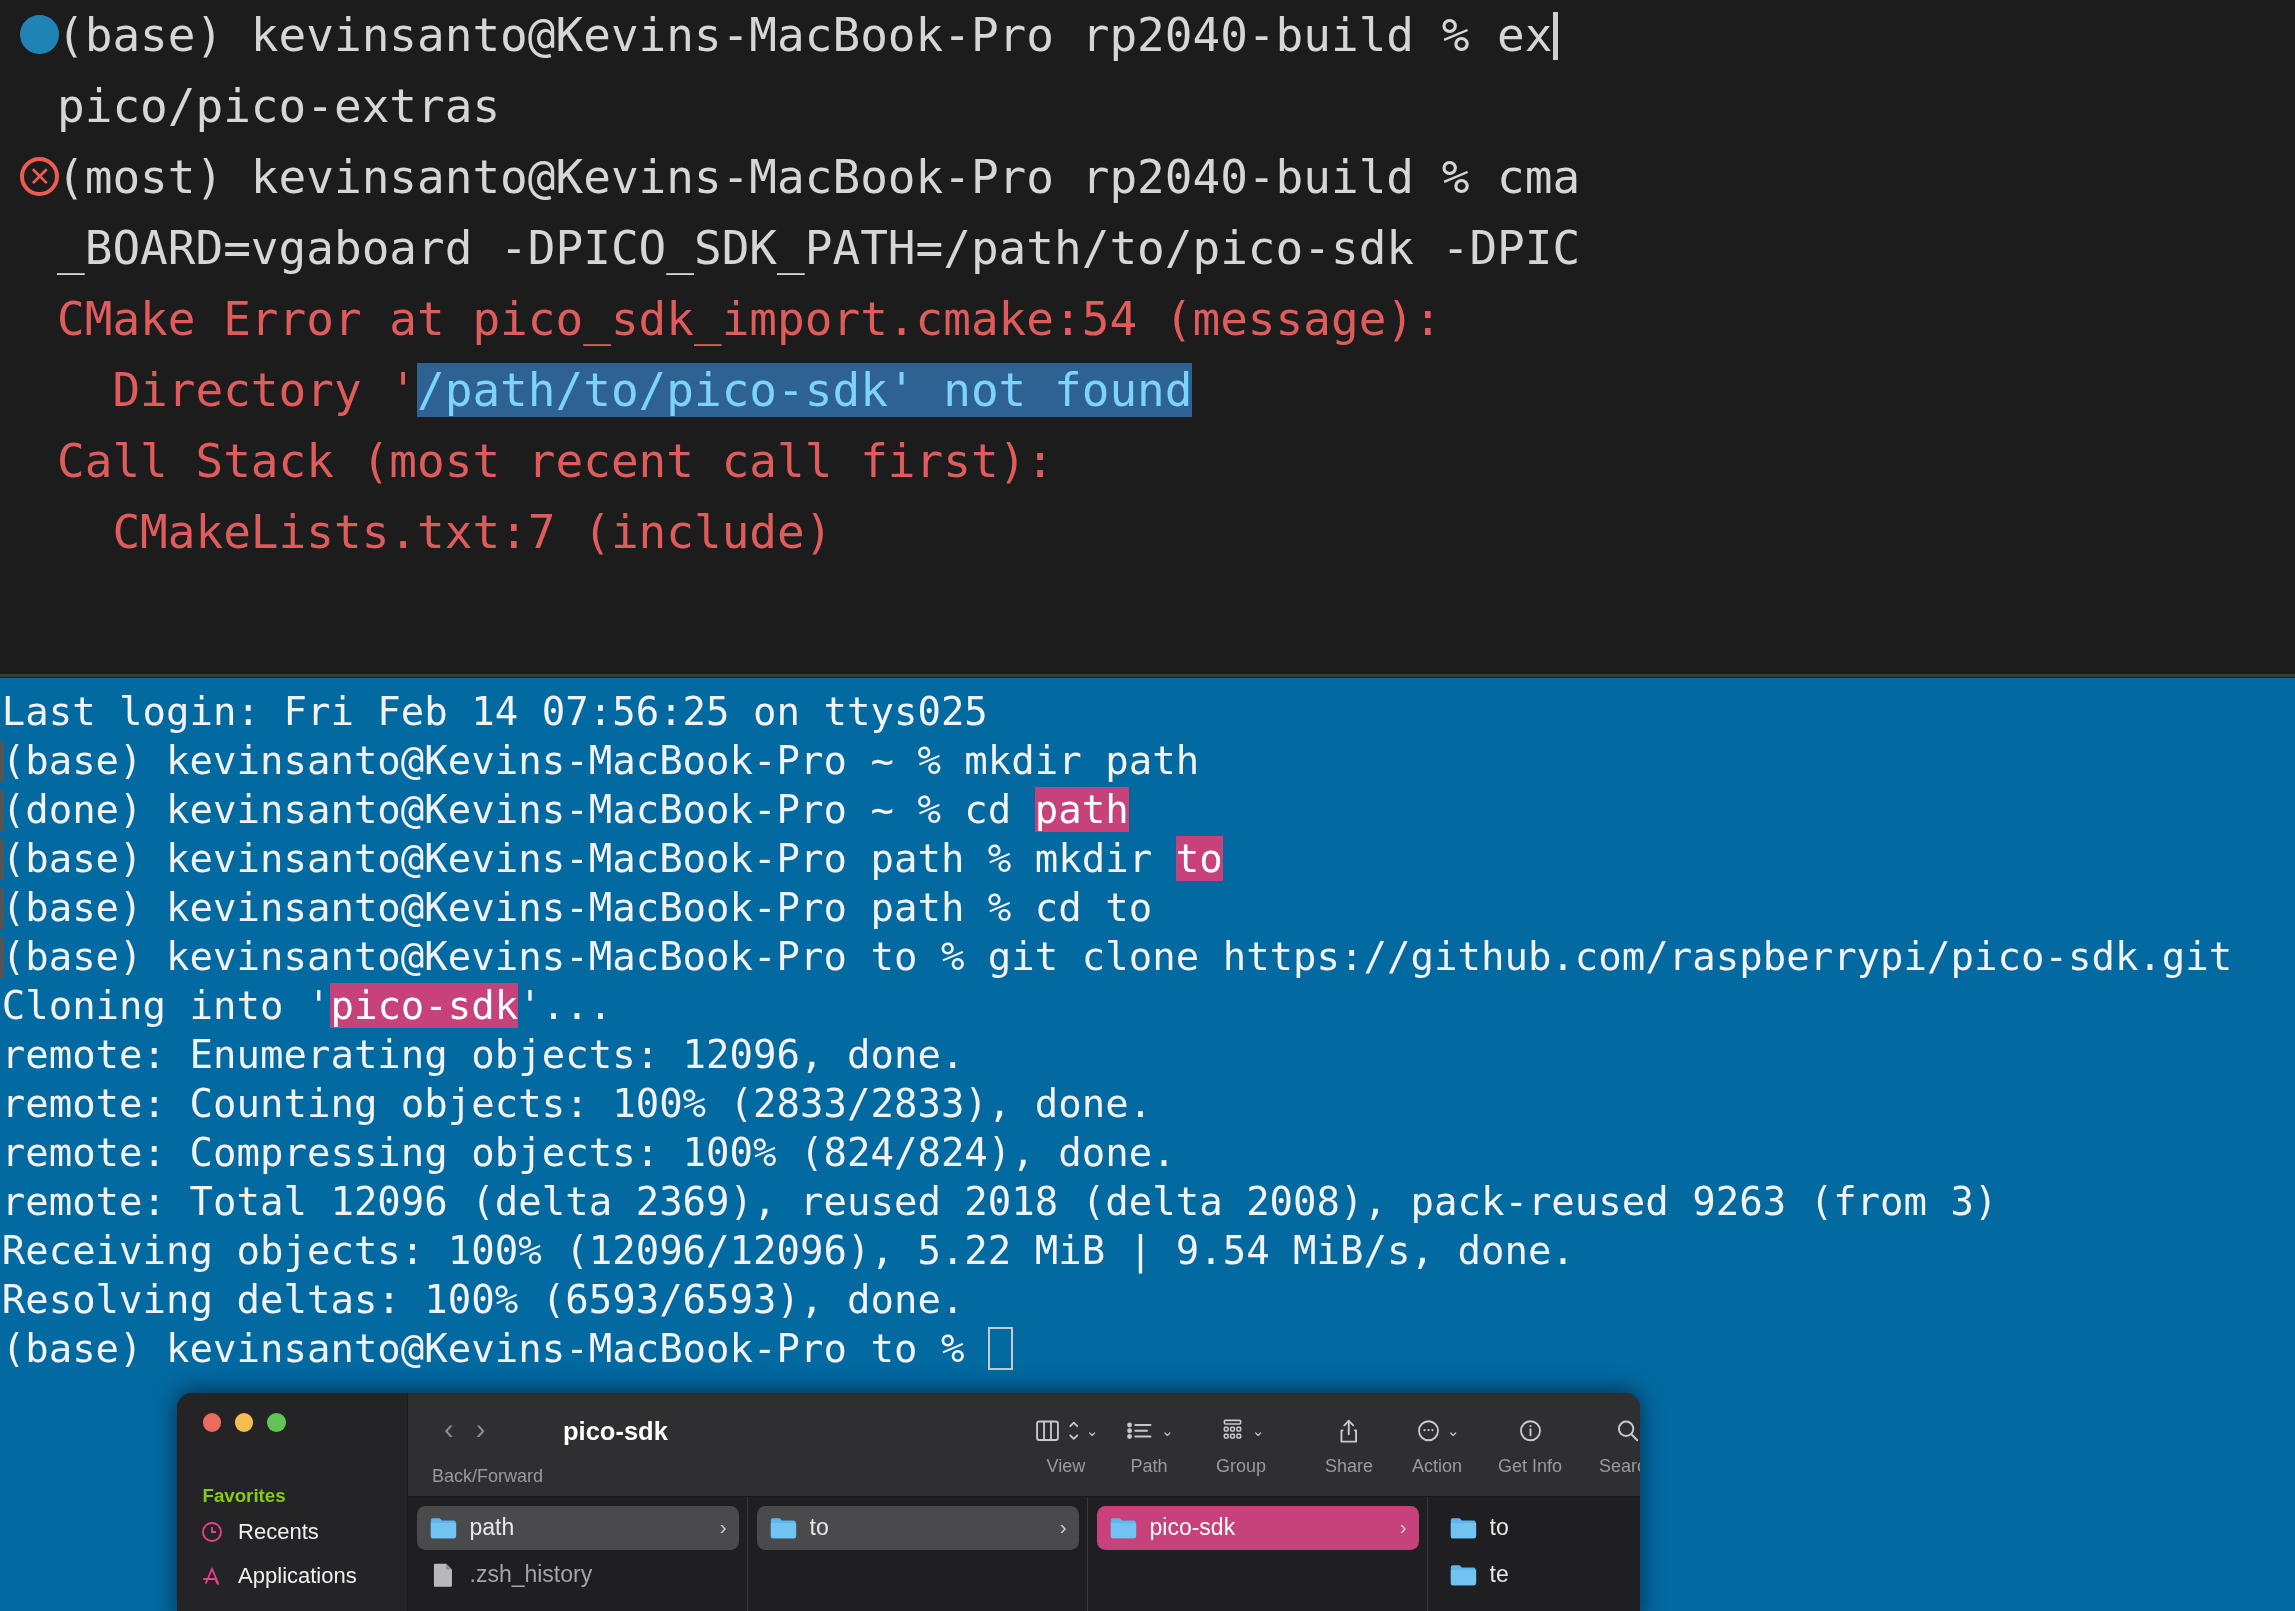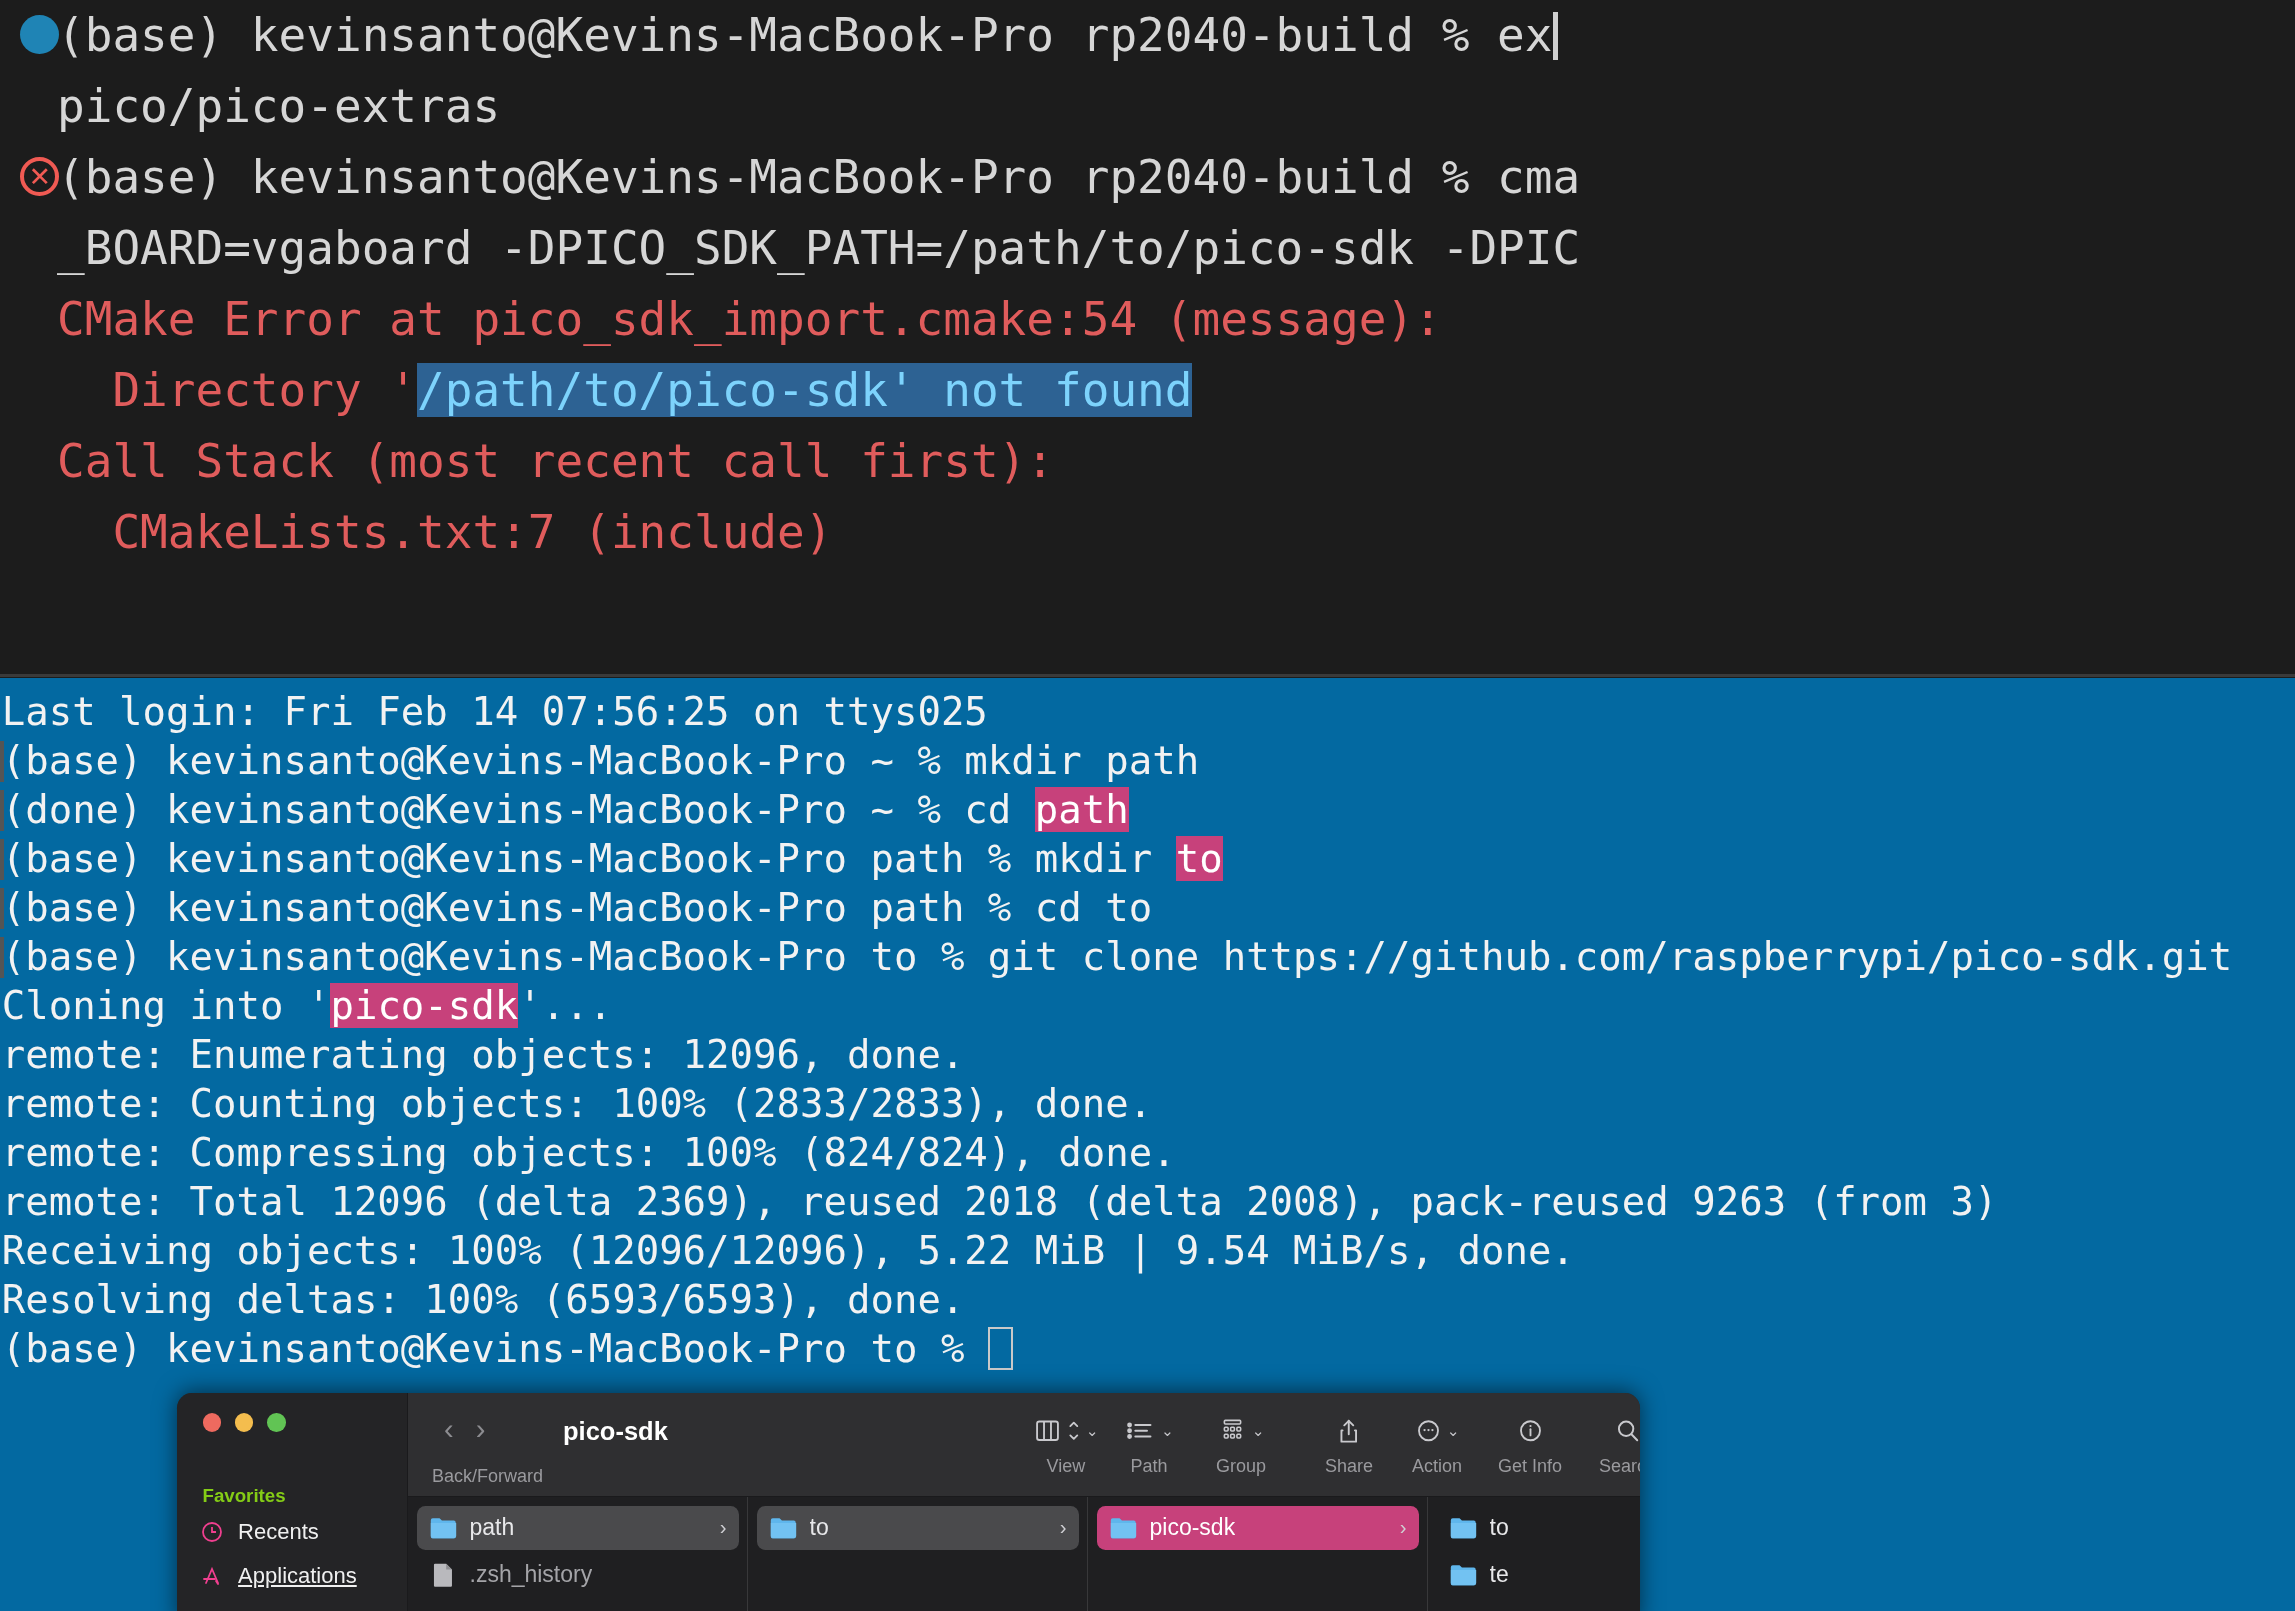--- a/index.html
+++ b/index.html
@@ -169,21 +169,21 @@
   .sb-item {
     position: absolute;
     left: 22px;
     display: flex;
     align-items: flex-start;
     gap: 13.6px;
     font-size: 22px;
     color: #f0f0f0;
   }
   .sb-item.i0 { top: 126px; }
-  .sb-item.i1 { top: 170px; text-decoration: underline; }
+  .sb-item.i1 { top: 170px; }
   .sb-icon {
     width: 25.5px; height: 25.5px;
     display: flex; align-items: center; justify-content: center;
     color: #f03f8f;
     flex: 0 0 25.5px;
   }
 
   #finder-main {
     position: absolute;
     left: 231px; top: 0;
@@ -287,21 +287,21 @@
   .fico { flex: 0 0 29px; width: 29px; height: 25.5px; }
   .flabel { white-space: nowrap; overflow: hidden; }
 </style>
 </head>
 <body>
 
 <div id="top-pane">
   <div id="top-lines">
       <div class="term-line"><span class="gutter-mark blue"></span><span>(base) kevinsanto@Kevins-MacBook-Pro rp2040-build % ex</span><span class="caret-bar"></span></div>
       <div class="term-line"><span>pico/pico-extras</span></div>
-      <div class="term-line"><span class="gutter-mark err">✕</span><span>(base) kevinsanto@Kevins-MacBook-Pro rp2040-build % cma</span></div>
+      <div class="term-line"><span class="gutter-mark err">✕</span><span>(most) kevinsanto@Kevins-MacBook-Pro rp2040-build % cma</span></div>
       <div class="term-line"><span>_BOARD=vgaboard -DPICO_SDK_PATH=/path/to/pico-sdk -DPIC</span></div>
       <div class="term-line"><span class="err-text">CMake Error at pico_sdk_import.cmake:54 (message):</span></div>
       <div class="term-line"><span class="err-text">  Directory '</span><span class="err-text sel">/path/to/pico-sdk' not found</span></div>
       <div class="term-line"><span class="err-text">Call Stack (most recent call first):</span></div>
       <div class="term-line"><span class="err-text">  CMakeLists.txt:7 (include)</span></div>
     </div>
 </div>
 
 <div id="pane-divider"></div>
 

